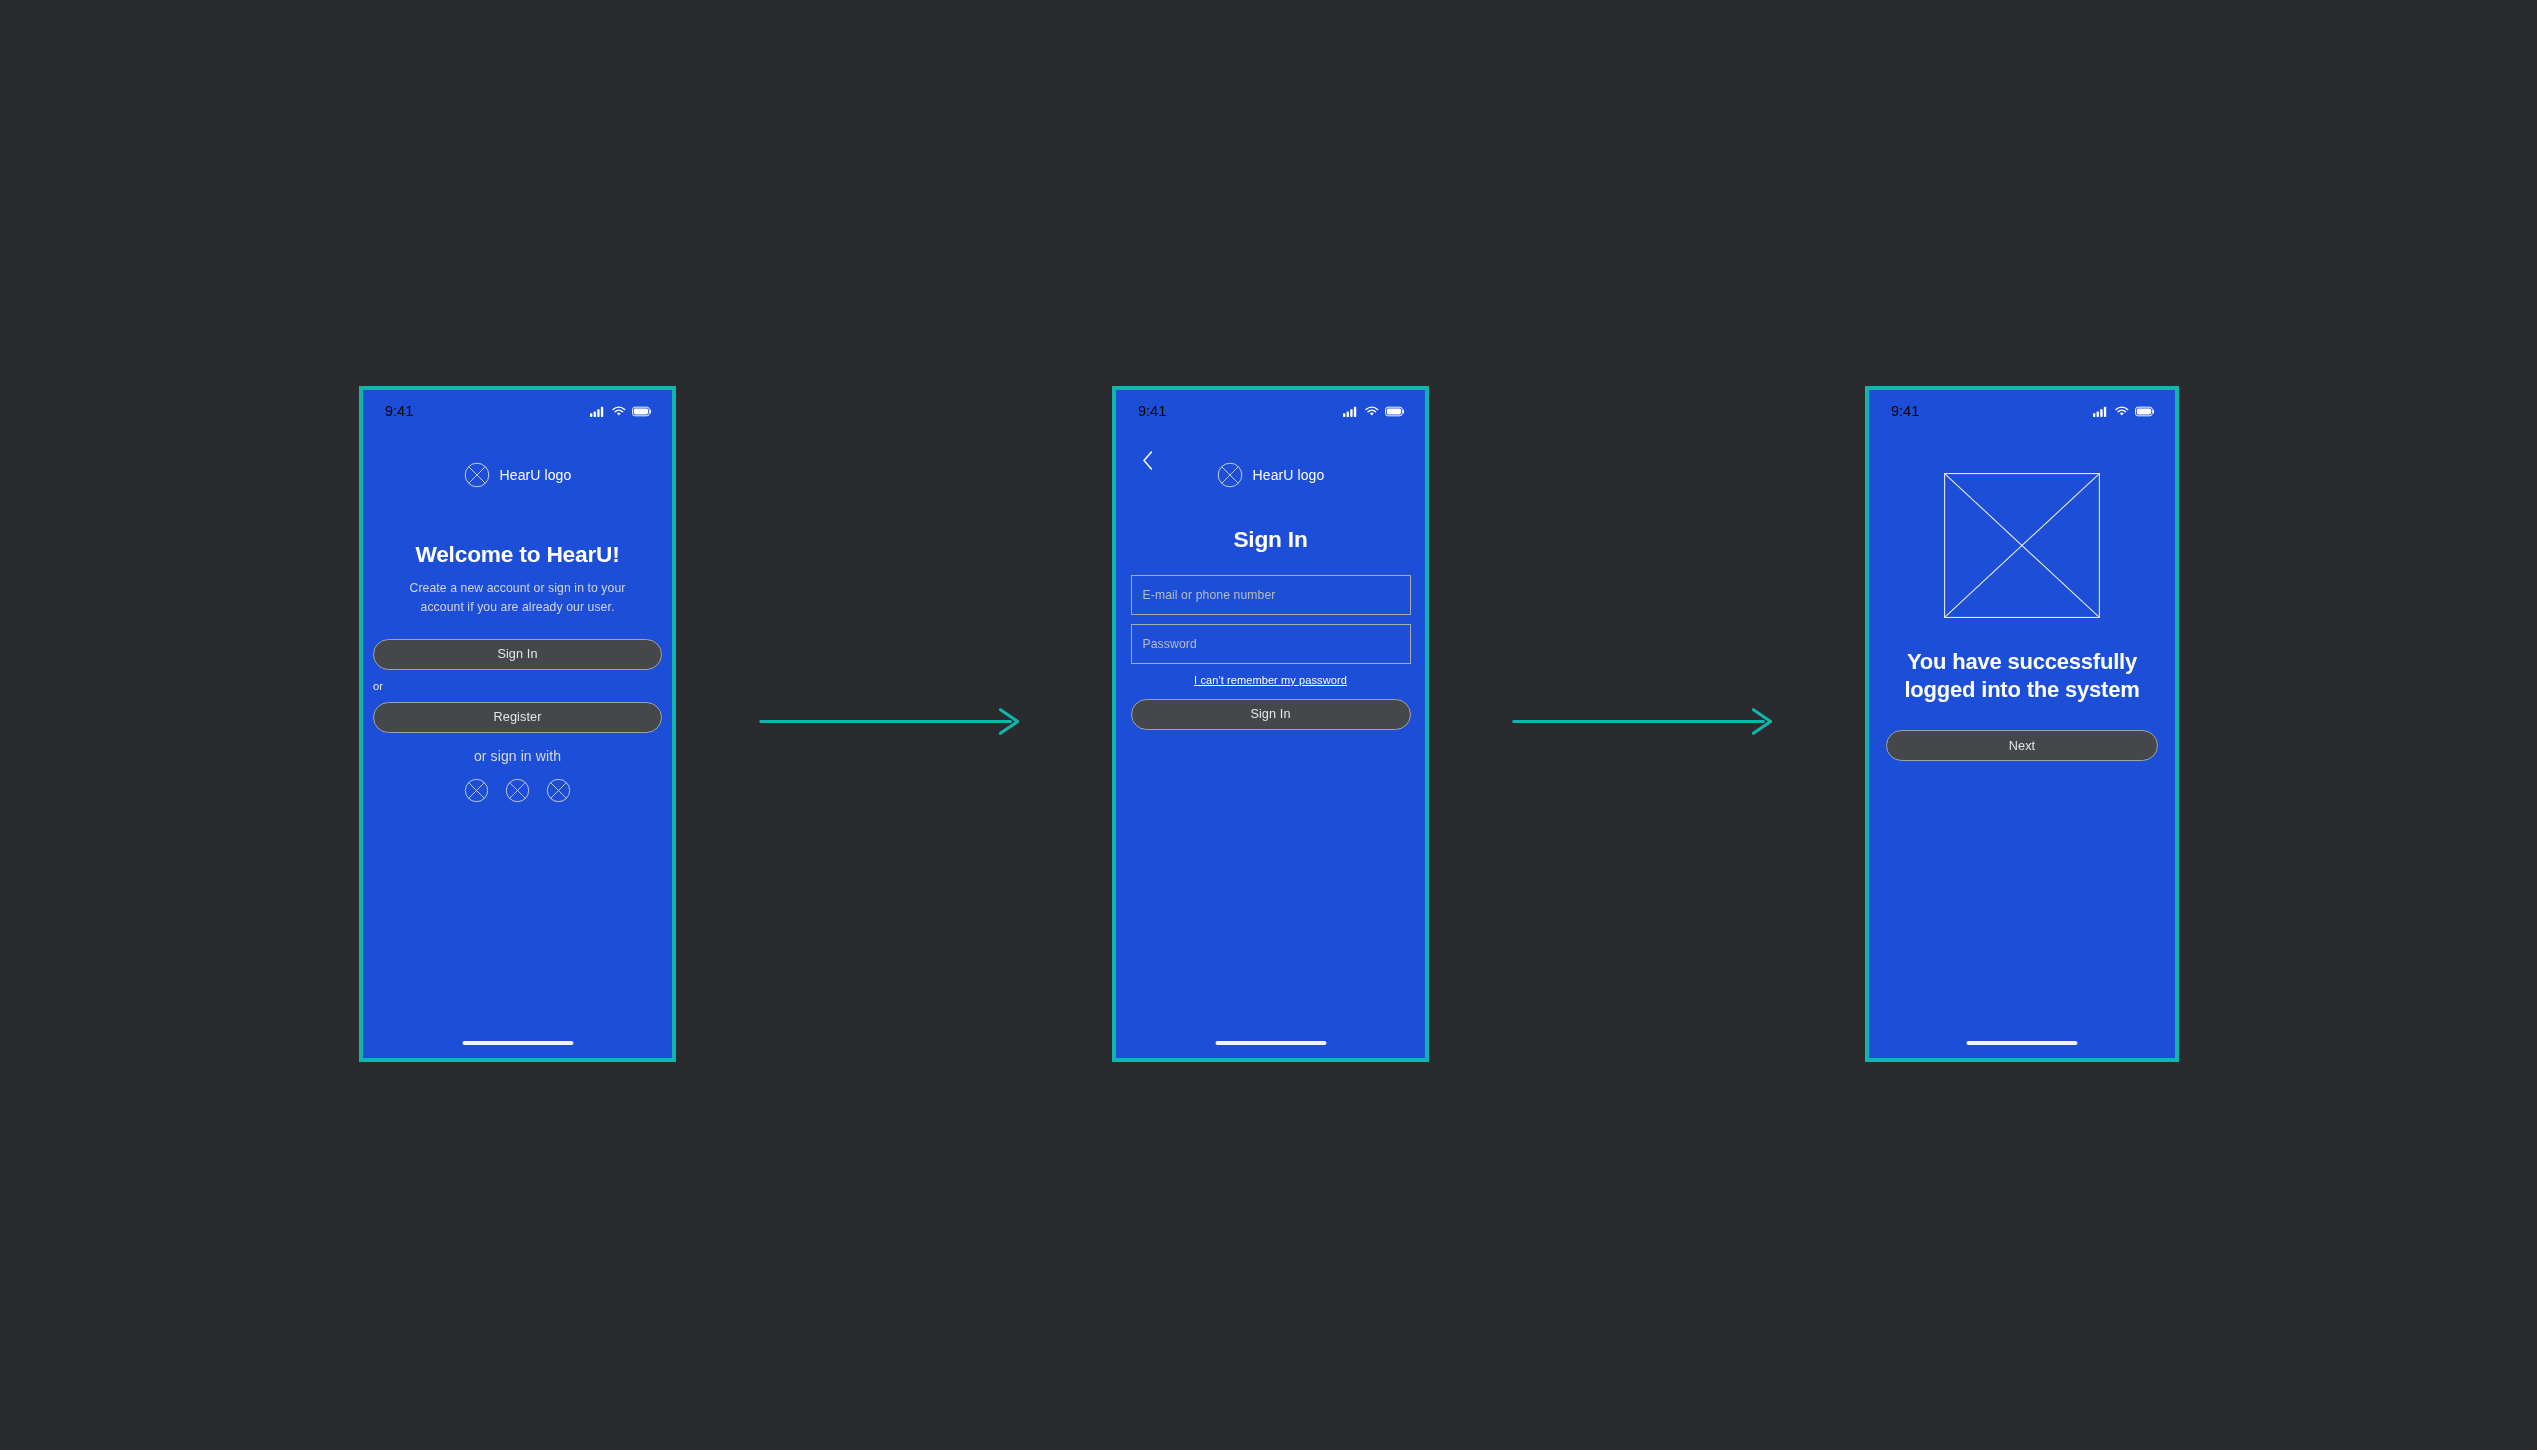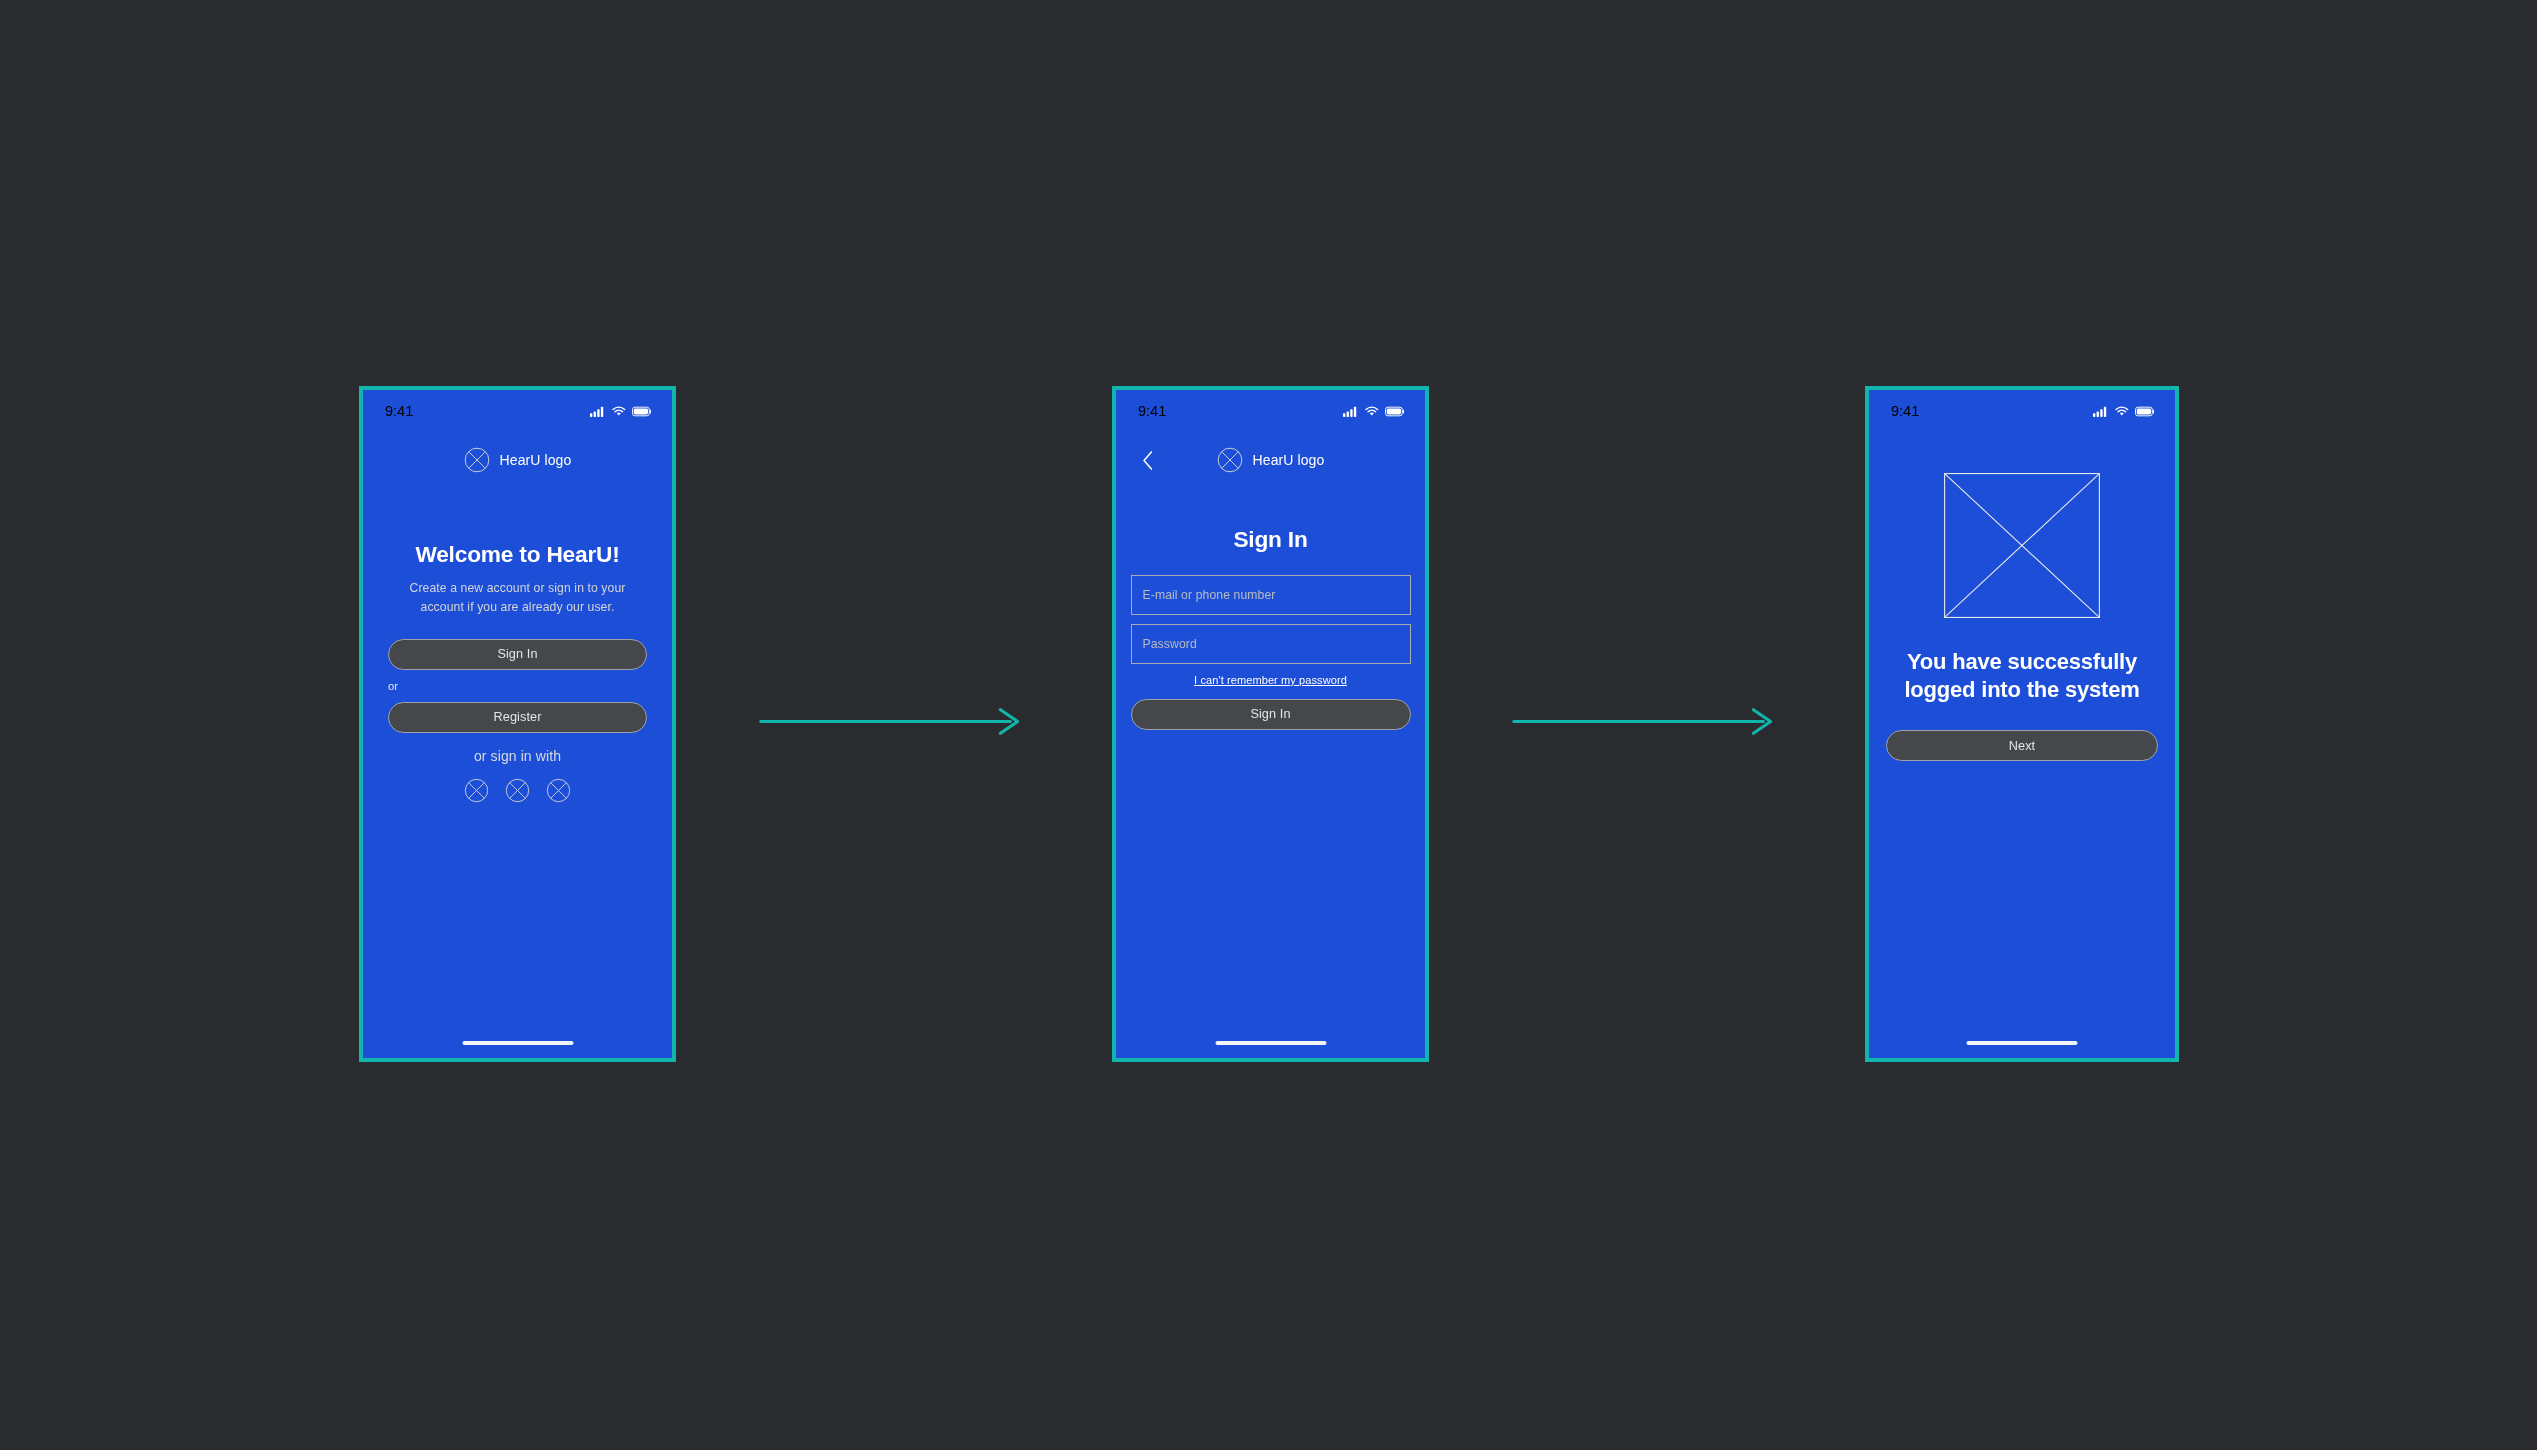--- a/index.html
+++ b/index.html
@@ -54,21 +54,21 @@
   .icon-cellular { display: block; }
   .icon-wifi { display: block; }
   .icon-battery { display: block; }
 
   
   .nav-row {
     position: relative;
     flex: none;
     height: 56px;
     display: flex;
-    align-items: center;
+    align-items: flex-end;
     justify-content: center;
   }
   .back-btn {
     position: absolute;
     left: 18px;
     top: 50%;
     transform: translateY(-50%);
     width: 27px;
     height: 33px;
     display: flex;
@@ -88,21 +88,21 @@
   .brand-label {
     color: #ffffff;
     font-size: 14px;
     letter-spacing: 0.1px;
   }
 
   
   .screen-body {
     position: relative;
     flex: 1 1 auto;
-    padding: 0 25px;
+    padding: 0 10px;
     display: flex;
     flex-direction: column;
   }
   .headline {
     color: #ffffff;
     font-size: 22.7px;
     font-weight: bold;
     text-align: center;
     letter-spacing: -0.2px;
   }

